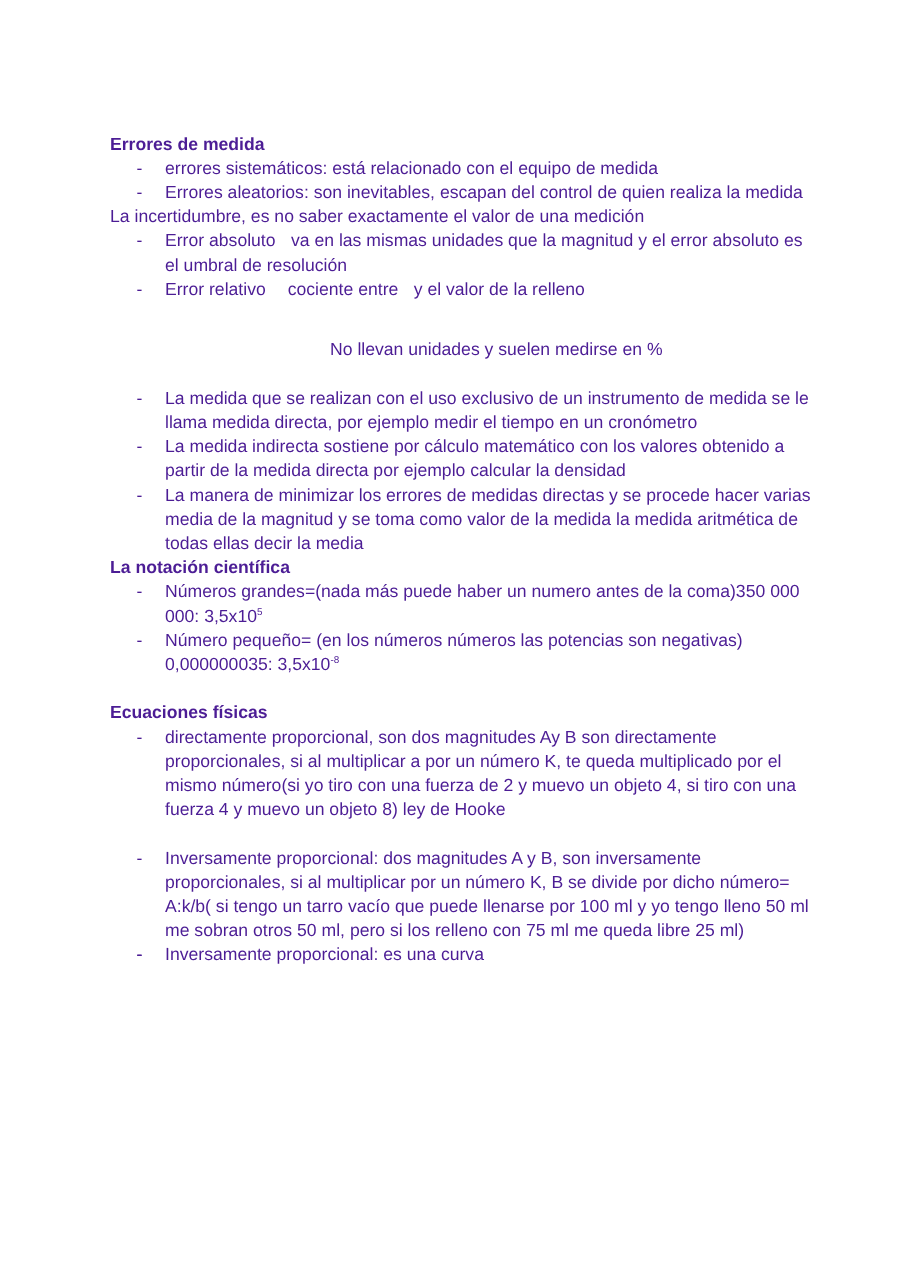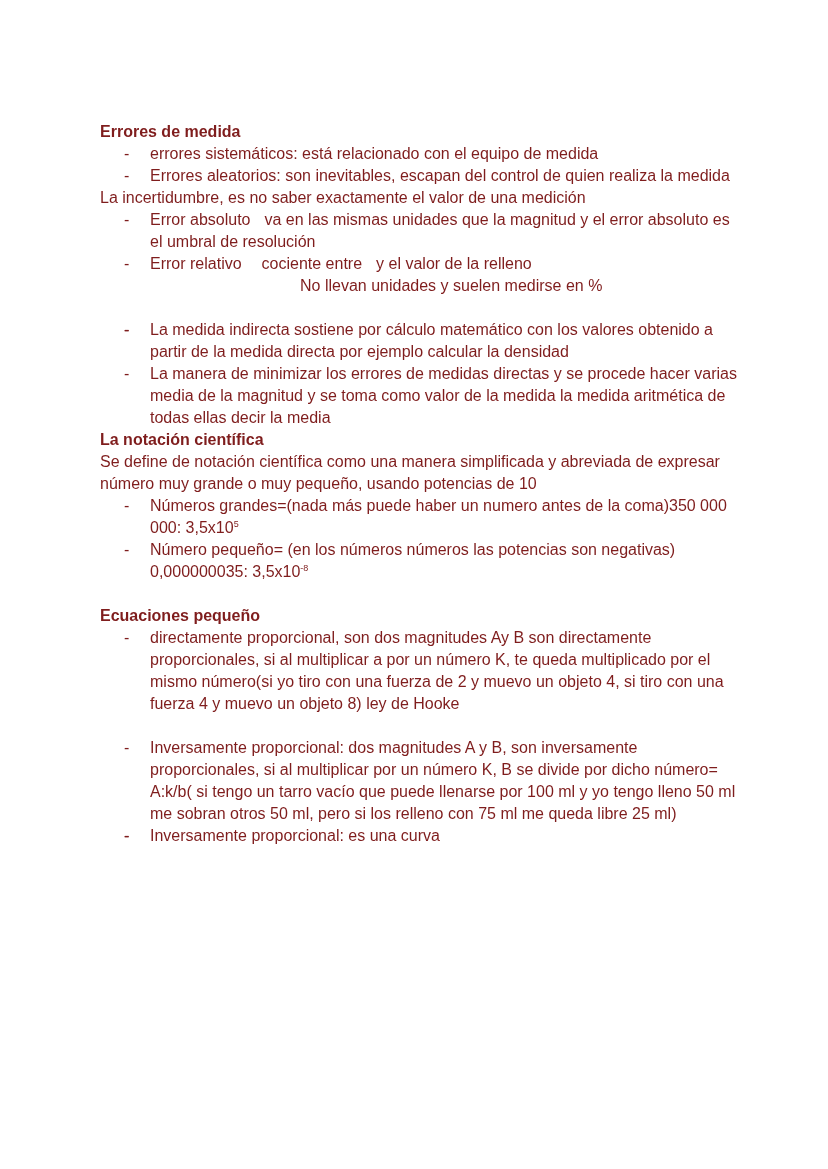--- a/index.html
+++ b/index.html
@@ -1,64 +1,63 @@
 <!DOCTYPE html>
 <html><head>
 <meta charset="utf-8">
 <style>
   html, body { margin: 0; padding: 0; background: #ffffff; }
   body { width: 828px; height: 1169px; position: relative; overflow: hidden; }
   .page {
     position: absolute; left: 100px; top: 121px; width: 640px;
     font-family: "Liberation Sans", sans-serif;
-    font-size: 16px; line-height: 22px; color: #7f1d1d;
+    font-size: 16px; line-height: 22px; color: #4c1d95;
   }
   .h { font-weight: bold; }
   .p { margin: 0; }
   ul.dash { list-style: none; margin: 0; padding: 0; }
   ul.dash li { position: relative; padding-left: 50px; }
   ul.dash li .bullet { position: absolute; left: 24px; top: 0; }
   .blank { height: 22px; }
   .gap1 { display: inline-block; width: 14px; }
   .gap2 { display: inline-block; width: 20px; }
   .gap3 { display: inline-block; width: 14px; }
-  .indent-note { padding-left: 150px; display: block; }
+  .indent-note { padding-left: 150px; display: block; margin-top: 33px; }
   sup { font-size: 9px; line-height: 0; vertical-align: 6px; }
 </style>
 </head>
 <body>
 
 <div class="page">
 
   <p class="p h">Errores de medida</p>
   <ul class="dash">
     <li><span class="bullet">-</span><span>errores sistemáticos: está relacionado con el equipo de medida</span></li>
     <li><span class="bullet">-</span><span>Errores aleatorios: son inevitables, escapan del control de quien realiza la medida</span></li>
   </ul>
   <p class="p">La incertidumbre, es no saber exactamente el valor de una medición</p>
   <ul class="dash">
     <li><span class="bullet">-</span><span>Error absoluto</span><span class="gap1"></span><span>va en las mismas unidades que la magnitud y el error absoluto es el umbral de resolución</span></li>
     <li><span class="bullet">-</span><span>Error relativo</span><span class="gap2"></span><span>cociente entre</span><span class="gap3"></span><span>y el valor de la relleno</span><span class="indent-note">No llevan unidades y suelen medirse en %</span></li>
   </ul>
   <div class="blank"></div>
   <ul class="dash">
-    <li><span class="bullet">-</span></li>
+    <li><span class="bullet">-</span><span>La medida que se realizan con el uso exclusivo de un instrumento de medida se le llama medida directa, por ejemplo medir el tiempo en un cronómetro</span></li>
     <li><span class="bullet">-</span><span>La medida indirecta sostiene por cálculo matemático con los valores obtenido a partir de la medida directa por ejemplo calcular la densidad</span></li>
     <li><span class="bullet">-</span><span>La manera de minimizar los errores de medidas directas y se procede hacer varias media de la magnitud y se toma como valor de la medida la medida aritmética de todas ellas decir la media</span></li>
   </ul>
 
   <p class="p h">La notación científica</p>
-  <p class="p">Se define de notación científica como una manera simplificada y abreviada de expresar número muy grande o muy pequeño, usando potencias de 10</p>
   <ul class="dash">
     <li><span class="bullet">-</span><span>Números grandes=(nada más puede haber un numero antes de la coma)350 000 000: 3,5x10</span><sup>5</sup></li>
     <li><span class="bullet">-</span><span>Número pequeño= (en los números números las potencias son negativas) 0,000000035: 3,5x10</span><sup>-8</sup></li>
   </ul>
   <div class="blank"></div>
 
-  <p class="p h">Ecuaciones pequeño</p>
+  <p class="p h">Ecuaciones físicas</p>
   <ul class="dash">
     <li><span class="bullet">-</span><span>directamente proporcional, son dos magnitudes Ay B son directamente proporcionales, si al multiplicar a por un número K, te queda multiplicado por el mismo número(si yo tiro con una fuerza de 2 y muevo un objeto 4, si tiro con una fuerza 4 y  muevo un objeto 8) ley de Hooke</span></li>
   </ul>
   <div class="blank"></div>
   <ul class="dash">
     <li><span class="bullet">-</span><span>Inversamente proporcional: dos magnitudes A y B, son inversamente proporcionales, si al multiplicar por un número K, B se divide por dicho número= A:k/b( si tengo un tarro vacío que puede llenarse por 100 ml y yo tengo lleno 50 ml me sobran otros 50 ml, pero si los relleno con 75 ml me queda libre 25 ml)</span></li>
   </ul>
 
   <ul class="dash">
     <li><span class="bullet">-</span></li>

